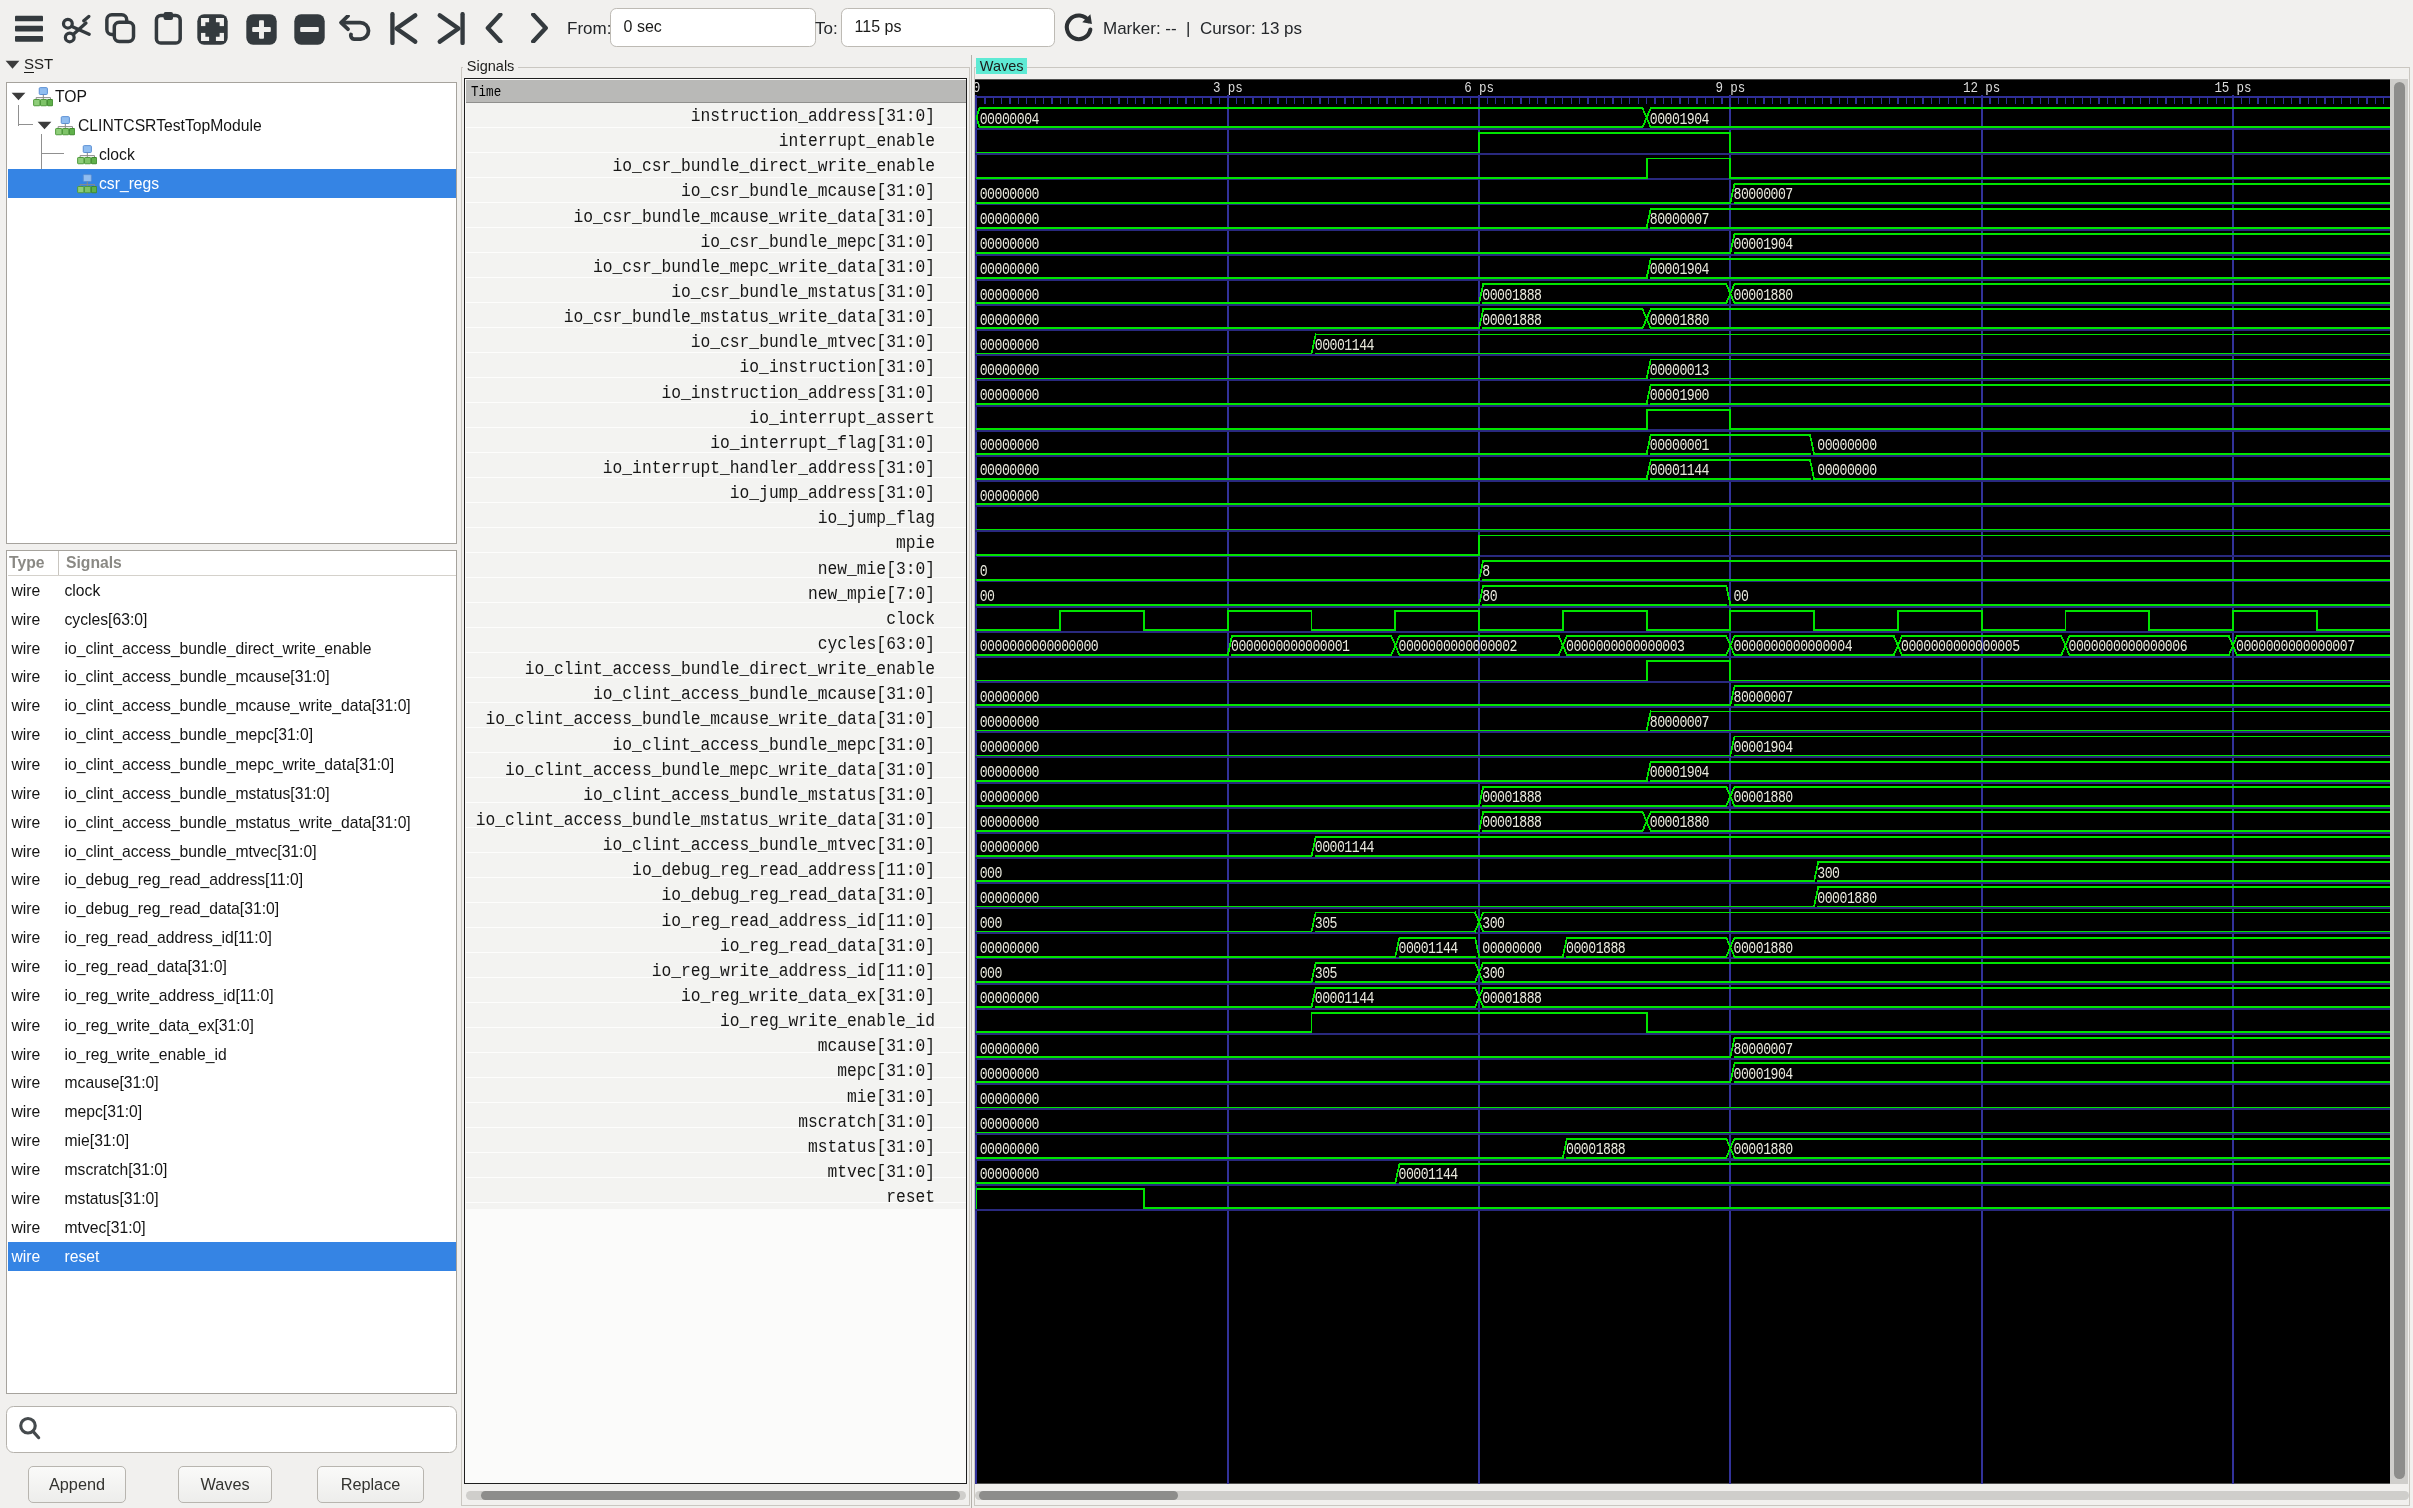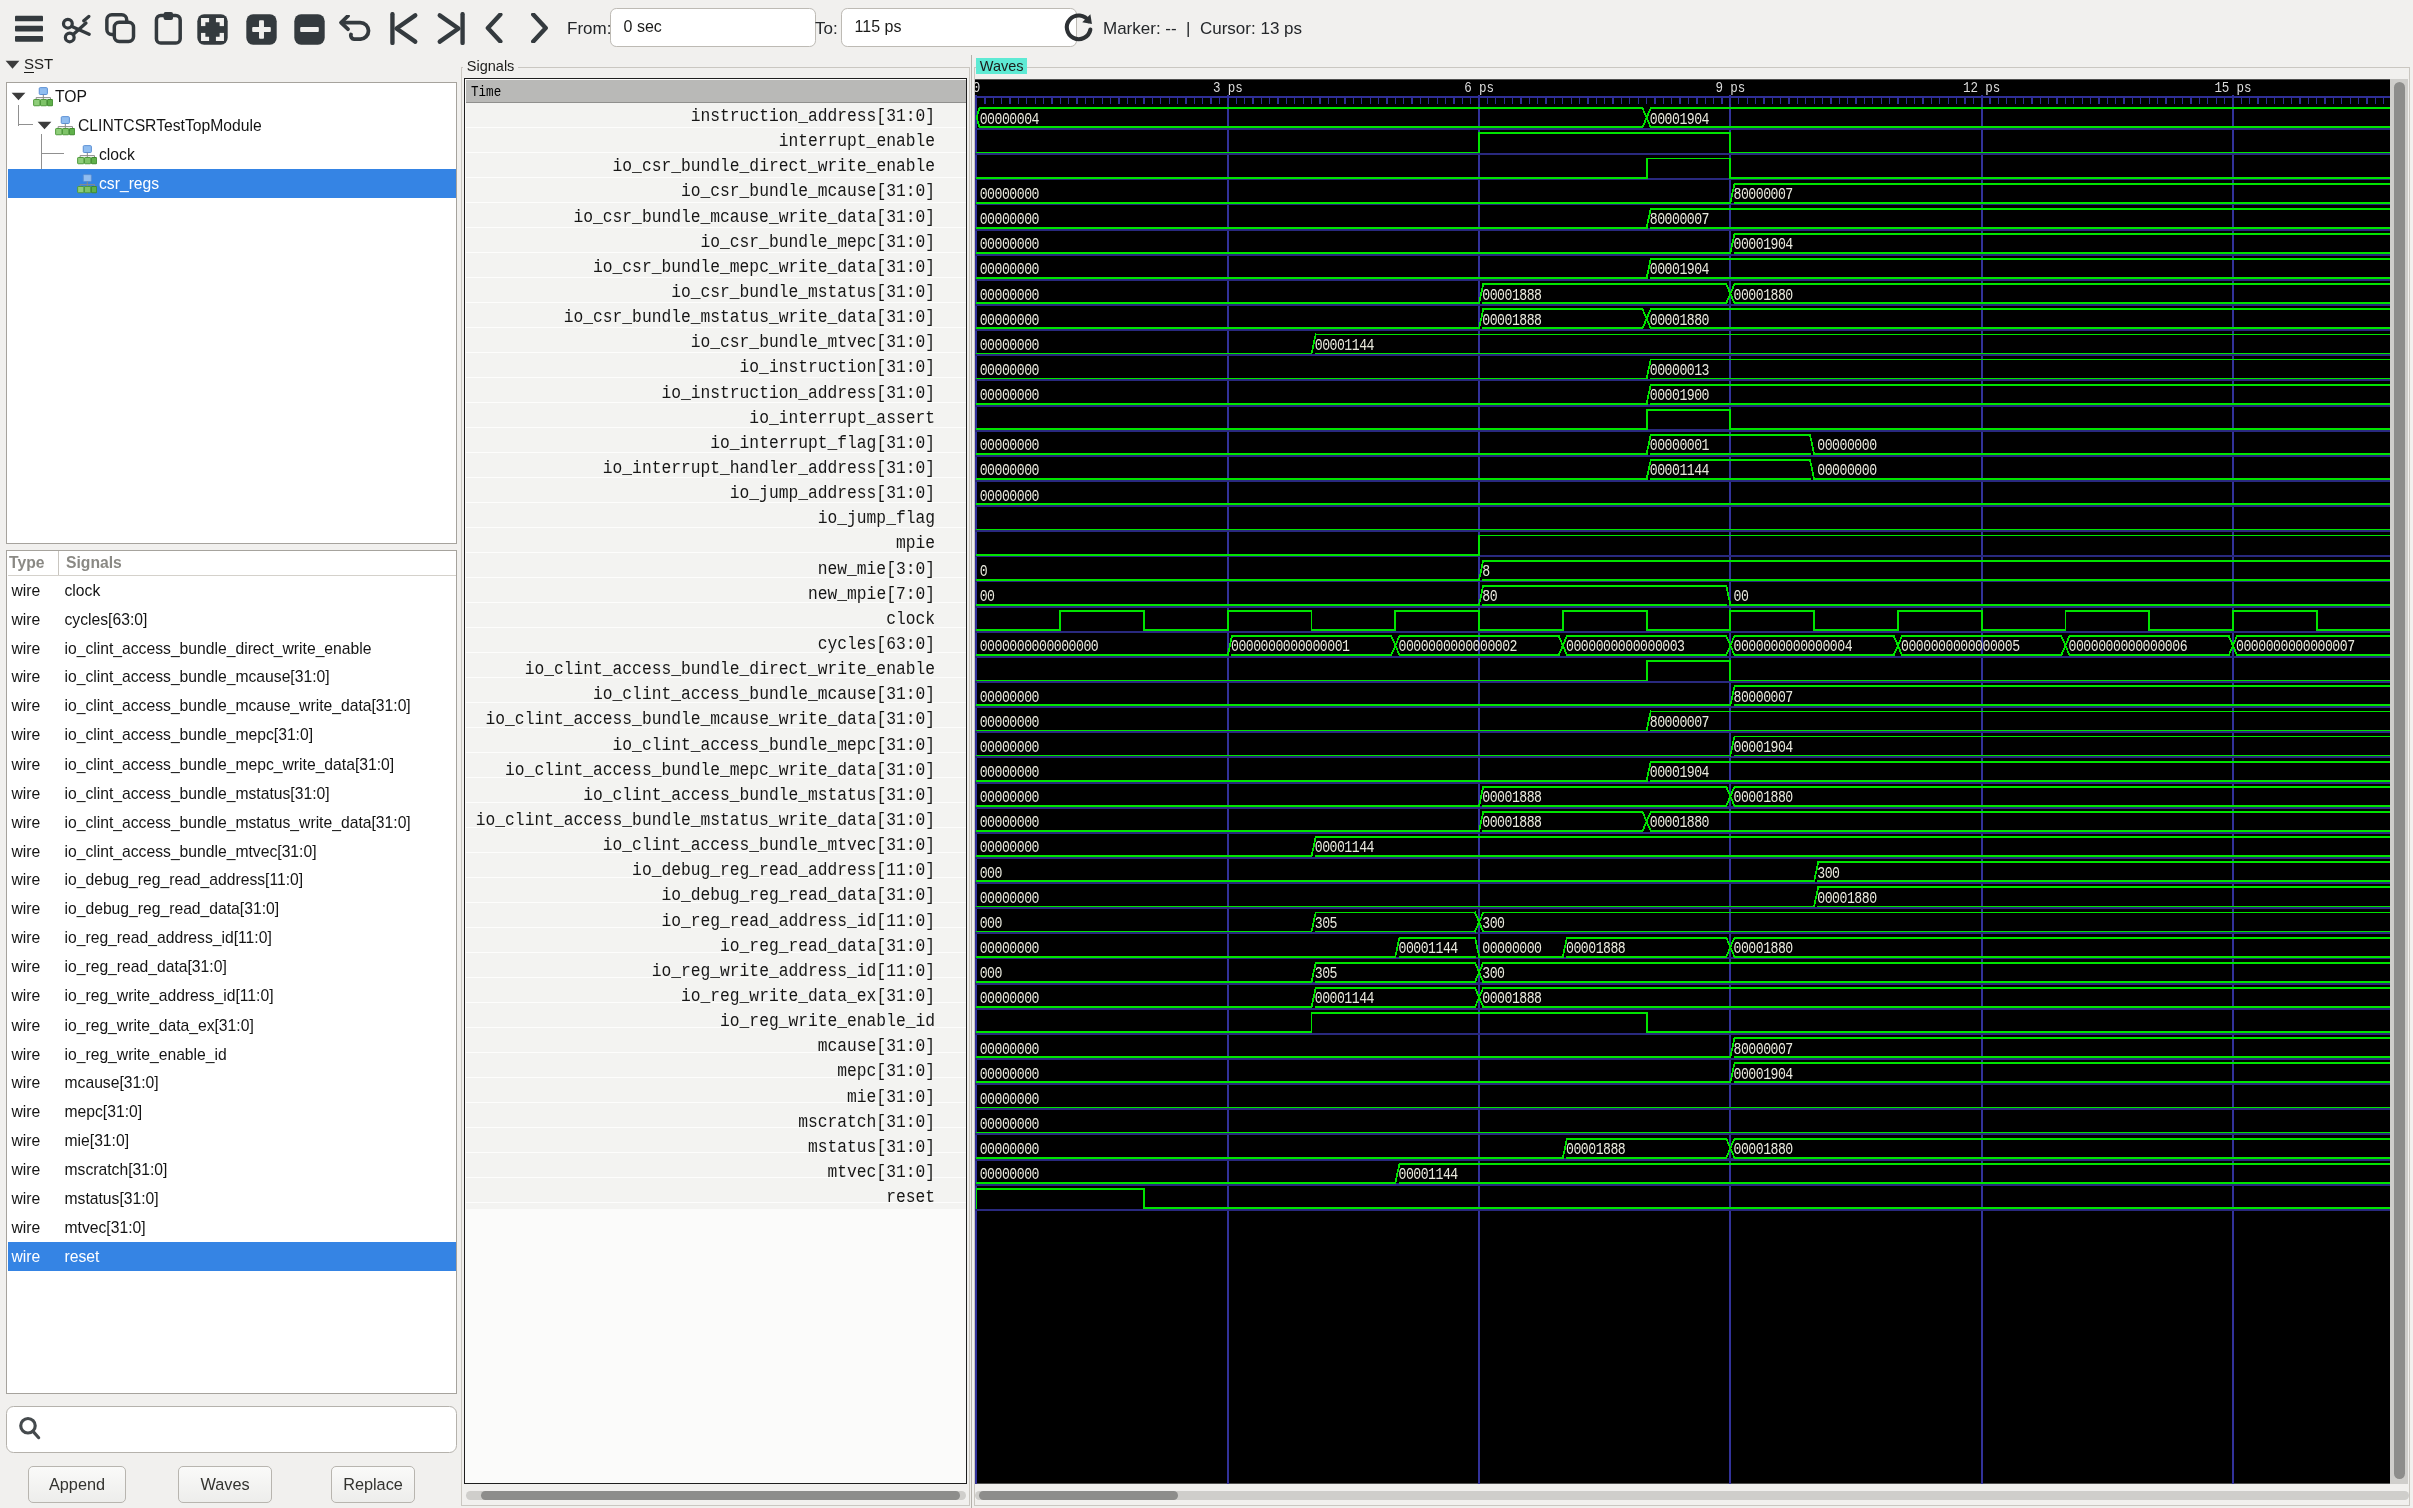--- a/index.html
+++ b/index.html
@@ -77,21 +77,21 @@
   </svg>
 <svg class="abs" style="left:485px;top:12.6px" width="17.6" height="30" viewBox="0 0 28 48">
     <path d="M24.5 2.5L4.5 24L24.5 45.5" stroke="#343a3e" stroke-width="7" fill="none" stroke-linecap="round" stroke-linejoin="round"></path>
   </svg>
 <svg class="abs" style="left:531px;top:12.6px" width="17.6" height="30" viewBox="0 0 28 48">
     <path d="M3.5 2.5L23.5 24L3.5 45.5" stroke="#343a3e" stroke-width="7" fill="none" stroke-linecap="round" stroke-linejoin="round"></path>
   </svg>
 <div class="tb" style="left:567px">From:</div>
 <div class="fld" style="left:610px;width:206px">0 sec</div>
 <div class="tb" style="left:815px">To:</div>
-<div class="fld" style="left:841px;width:236px">115 ps</div>
+<div class="fld" style="left:841px;width:214px">115 ps</div>
 <svg class="abs" style="left:1061px;top:12px" width="35" height="35" viewBox="0 0 56 56">
     <path d="M44.5 14.5a19 19 0 1 0 2.5 13.5" stroke="#2d3134" stroke-width="6.5" fill="none" stroke-linecap="round"></path>
     <path d="M34 16.5L49.5 19L47 3.5z" fill="#2d3134"></path>
   </svg>
 <div class="tb" style="left:1103px">Marker: --&nbsp; | &nbsp;Cursor: 13 ps</div>
 
 <svg class="abs" style="left:5px;top:60px" width="15" height="9.4" viewBox="0 0 24 15">
     <path d="M1 1h22L12 14z" fill="#3c3c3c"></path>
   </svg>
 <div class="abs" style="left:24px;top:55px;font-size:15px;color:#1c1c1a"><span style="border-bottom:1.3px solid #1c1c1a">S</span>ST</div>
@@ -241,21 +241,21 @@
     <span class="wt">wire</span>
     <span class="wn">reset</span>
   </div>
 <div class="abs" style="left:6.3px;top:1406px;width:451px;height:47px;background:#fff;border:1.3px solid #b5b2ac;border-radius:7.5px"></div>
 <svg class="abs" style="left:16.3px;top:1415px" width="29" height="29" viewBox="0 0 46 46">
     <circle cx="19" cy="17" r="11.5" stroke="#454a4d" stroke-width="5" fill="none"></circle>
     <path d="M27 26L36 36" stroke="#454a4d" stroke-width="5" stroke-linecap="round"></path>
   </svg>
 <div class="btn" style="left:28px;width:98px">Append</div>
 <div class="btn" style="left:178px;width:94px">Waves</div>
-<div class="btn" style="left:331px;width:84px">Replace</div>
+<div class="btn" style="left:317px;width:107px">Replace</div>
 
 <div class="frame" style="left:461px;top:67px;width:509px;height:1439px;border-color:#cac7c1"></div>
 <div class="abs" style="left:463px;top:58px;background:#f1f0ee;padding:0 3.8px"><span class="lbl">Signals</span></div>
 <div class="abs" style="left:464px;top:78px;width:503px;height:1406px;background:#fbfbfa;border:1.9px solid #1e1e1e"></div>
 <div class="abs" style="left:466px;top:80px;width:500px;height:23px;background:#b9b9b7;border-bottom:0.6px solid #8f8f8d"></div>
 <div class="abs" style="left:471px;top:80px;height:23px;line-height:24px;font-family:'Liberation Mono',monospace;font-size:12.6px;color:#000;transform:scaleY(1.2);transform-origin:50% 50%">Time</div>
 <div class="abs" style="left:466px;top:103px;width:500px;height:1106px;background:repeating-linear-gradient(#f3f3f1 0px,#f3f3f1 24px,#fdfdfc 24px,#fdfdfc 25px)"></div>
 <div class="sn" style="top:103px">instruction_address[31:0]</div>
 <div class="sn" style="top:128px">interrupt_enable</div>
 <div class="sn" style="top:153px">io_csr_bundle_direct_write_enable</div>

